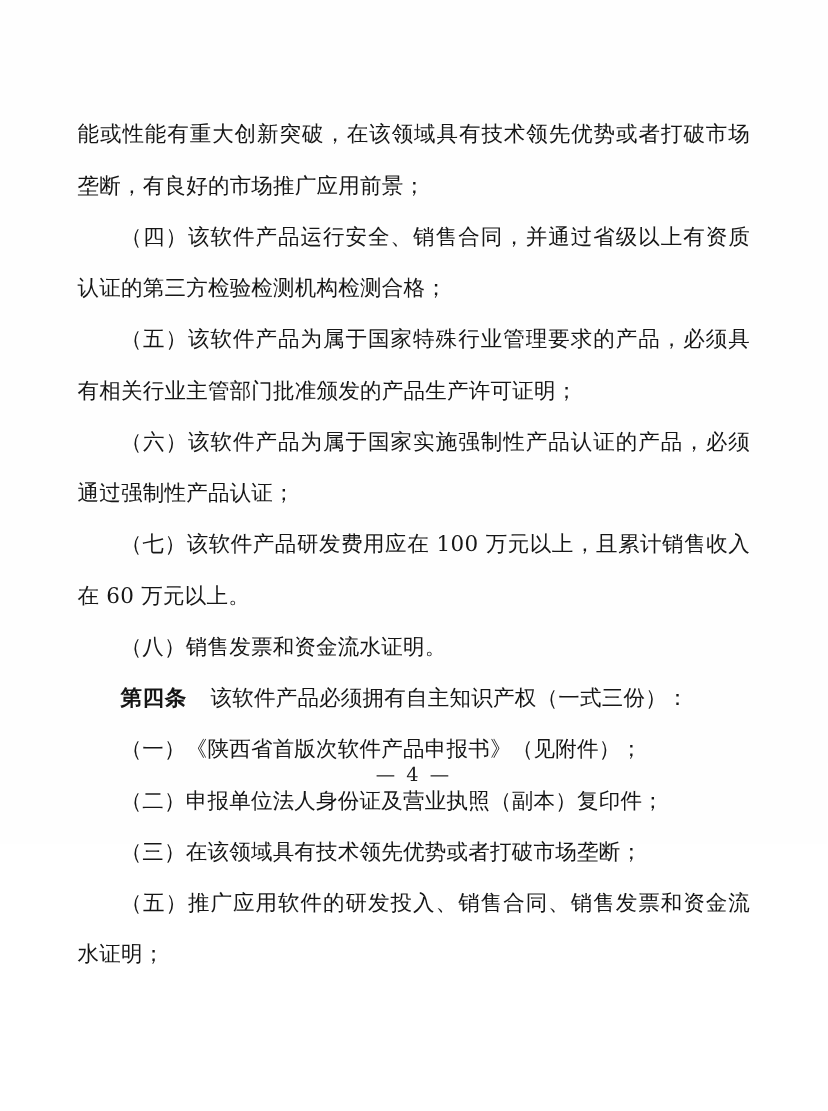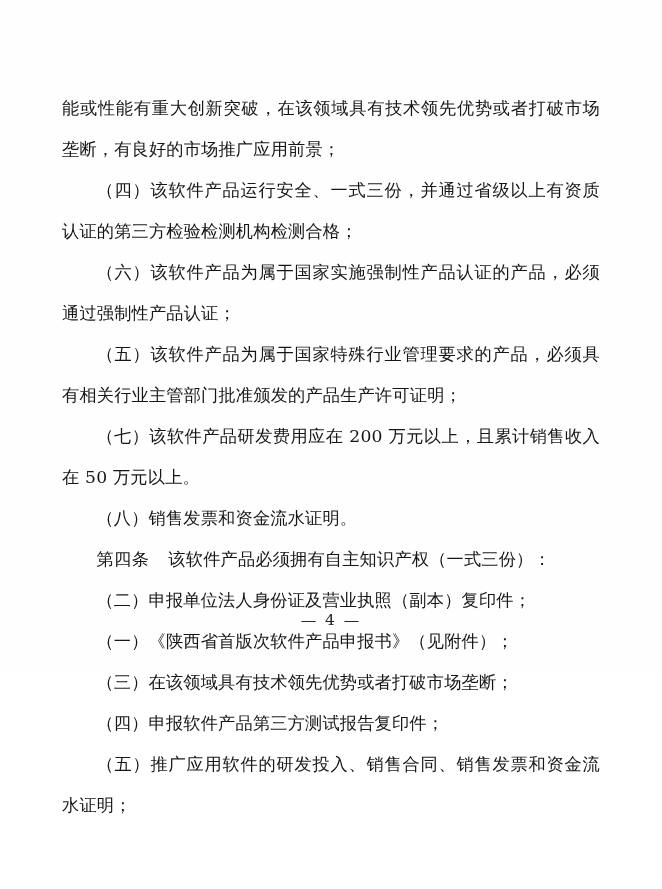--- a/index.html
+++ b/index.html
@@ -38,21 +38,21 @@
     text-indent: 2em;
   }
   .para.cont {
     text-indent: 0;
   }
   .heading-line {
     margin: 0;
     text-indent: 2em;
   }
   .heading-label {
-    font-weight: normal;
+    font-weight: bold;
     letter-spacing: 0.5px;
   }
   .heading-gap {
     display: inline-block;
     width: 1.1em;
   }
   .footer {
     position: absolute;
     left: 0;
     right: 0;
@@ -67,39 +67,38 @@
 </head>
 <body>
 
 <div class="page">
 
   <div class="body-text">
 
     <p class="para cont">能或性能有重大创新突破，在该领域具有技术领先优势或者打破市场垄断，有良好的市场推广应用前景；</p>
 
 
-    <p class="para indent">（四）该软件产品运行安全、一式三份，并通过省级以上有资质认证的第三方检验检测机构检测合格；</p>
+    <p class="para indent">（四）该软件产品运行安全、销售合同，并通过省级以上有资质认证的第三方检验检测机构检测合格；</p>
+
+    <p class="para indent">（五）该软件产品为属于国家特殊行业管理要求的产品，必须具有相关行业主管部门批准颁发的产品生产许可证明；</p>
 
     <p class="para indent">（六）该软件产品为属于国家实施强制性产品认证的产品，必须通过强制性产品认证；</p>
 
-    <p class="para indent">（五）该软件产品为属于国家特殊行业管理要求的产品，必须具有相关行业主管部门批准颁发的产品生产许可证明；</p>
-
-    <p class="para indent">（七）该软件产品研发费用应在 200 万元以上，且累计销售收入在 50 万元以上。</p>
+    <p class="para indent">（七）该软件产品研发费用应在 100 万元以上，且累计销售收入在 60 万元以上。</p>
 
     <p class="para indent">（八）销售发票和资金流水证明。</p>
 
     <p class="heading-line"><span class="heading-label">第四条</span><span class="heading-gap"></span><span>该软件产品必须拥有自主知识产权（一式三份）：</span></p>
 
+    <p class="para indent">（一）《陕西省首版次软件产品申报书》（见附件）；</p>
+
     <p class="para indent">（二）申报单位法人身份证及营业执照（副本）复印件；</p>
-
-    <p class="para indent">（一）《陕西省首版次软件产品申报书》（见附件）；</p>
 
     <p class="para indent">（三）在该领域具有技术领先优势或者打破市场垄断；</p>
 
-    <p class="para indent">（四）申报软件产品第三方测试报告复印件；</p>
 
     <p class="para indent">（五）推广应用软件的研发投入、销售合同、销售发票和资金流水证明；</p>
 
   </div>
 
   <div class="footer">— 4 —</div>
 
 </div>
 
 </body></html>

